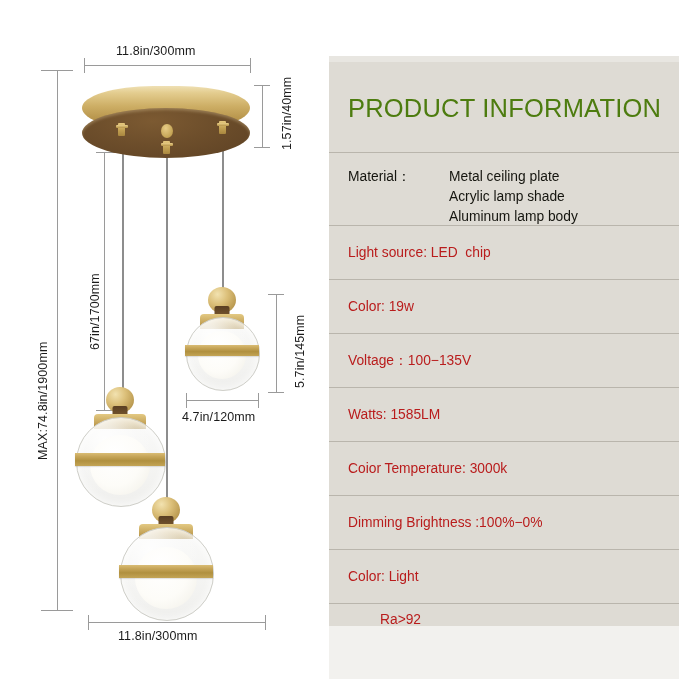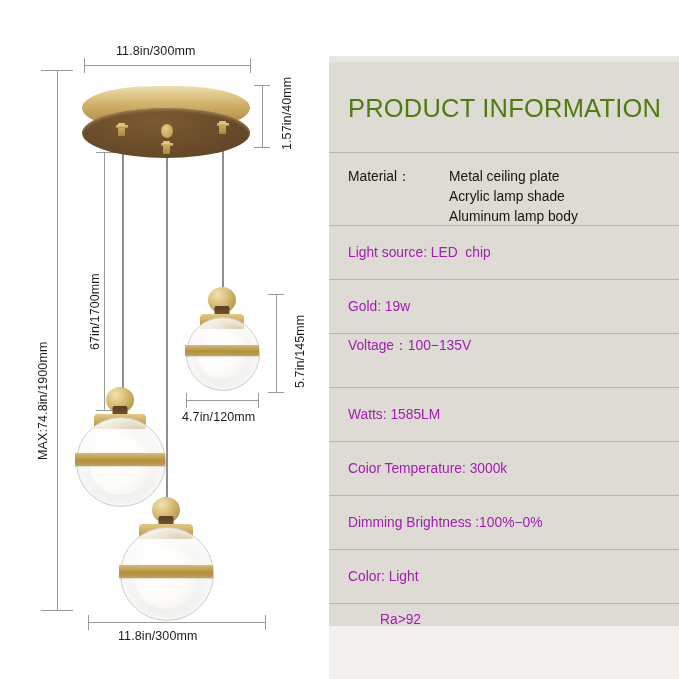--- a/index.html
+++ b/index.html
@@ -147,21 +147,21 @@
   .spec-row {
     position: absolute;
     left: 0; width: 356px;
     border-top: 1px solid #b9b5ac;
     box-sizing: border-box;
   }
   .spec-row .txt {
     position: absolute;
     left: 19px;
     font-size: 13.8px;
-    color: #a21caf;
+    color: #b91c1c;
     line-height: 20px;
     white-space: pre;
   }
   .spec-row .lbl  { position:absolute; left:19px; font-size:13.8px; color:#15150f; line-height:20px; }
   .spec-row .val  { position:absolute; left:96px; font-size:13.8px; color:#15150f; line-height:20px; white-space:pre-line; }
 </style>
 </head>
 <body>
 
 <div id="page">
@@ -255,24 +255,24 @@
         <div class="spec-row" style="top: 90px; height: 73px;">
           <div class="lbl" style="top: 14px;">Material：</div>
           <div class="val" style="top: 14px; margin-left: 24px;">Metal ceiling plate
 Acrylic lamp shade
 Aluminum lamp body</div>
         </div>
         <div class="spec-row" style="top: 163px; height: 54px;">
           <div class="txt" style="top: 17px;">Light source: LED  chip</div>
         </div>
         <div class="spec-row" style="top: 217px; height: 54px;">
-          <div class="txt" style="top: 17px;">Gold: 19w</div>
+          <div class="txt" style="top: 17px;">Color: 19w</div>
         </div>
         <div class="spec-row" style="top: 271px; height: 54px;">
-          <div class="txt" style="top: 2px;">Voltage：100−135V</div>
+          <div class="txt" style="top: 17px;">Voltage：100−135V</div>
         </div>
         <div class="spec-row" style="top: 325px; height: 54px;">
           <div class="txt" style="top: 17px;">Watts: 1585LM</div>
         </div>
         <div class="spec-row" style="top: 379px; height: 54px;">
           <div class="txt" style="top: 17px;">Coior Temperature: 3000k</div>
         </div>
         <div class="spec-row" style="top: 433px; height: 54px;">
           <div class="txt" style="top: 17px;">Dimming Brightness :100%−0%</div>
         </div>

